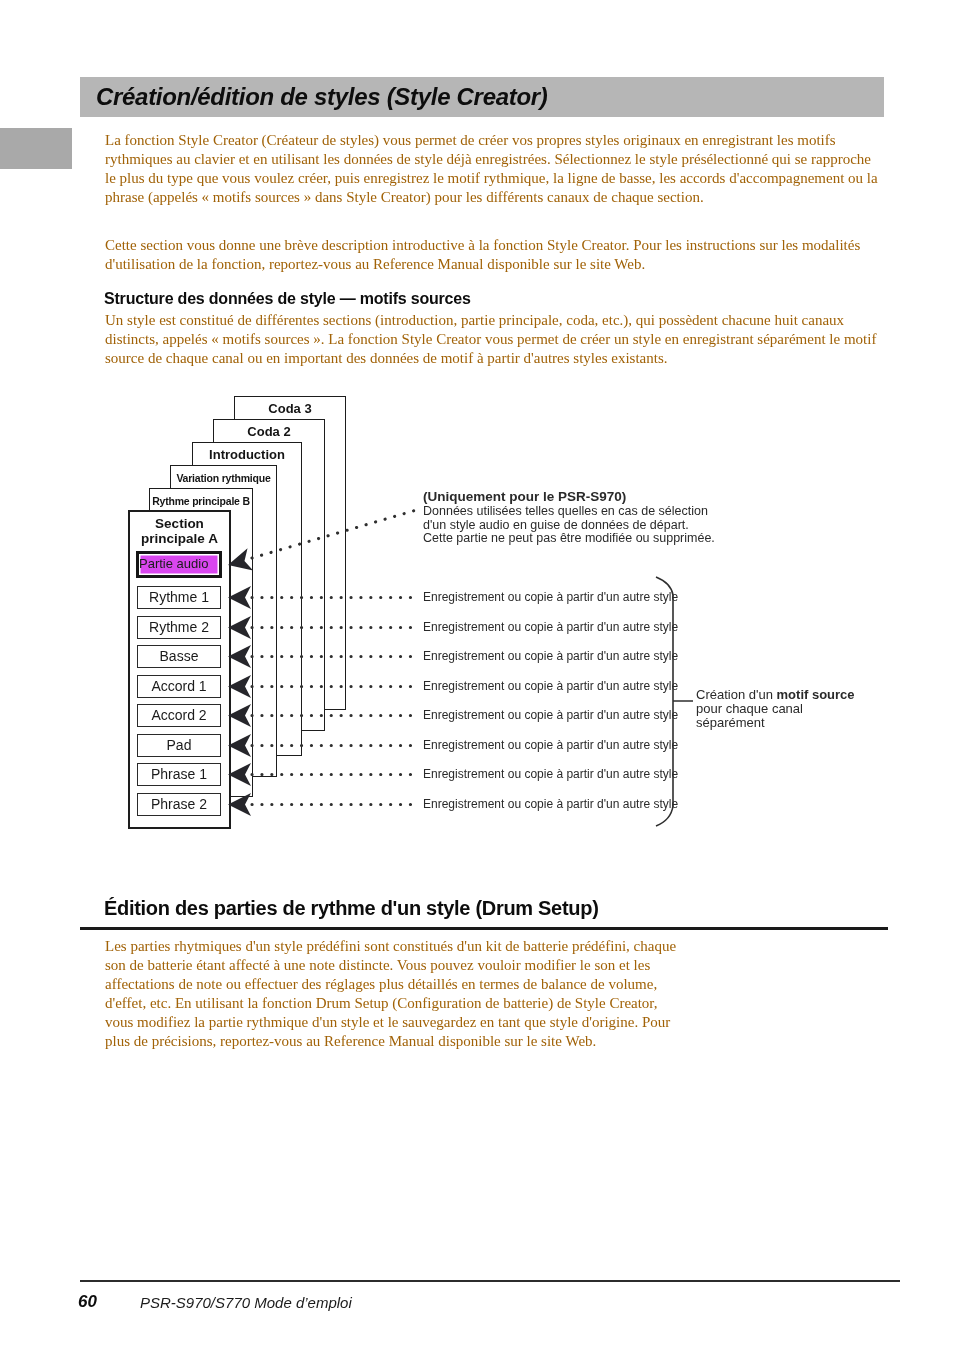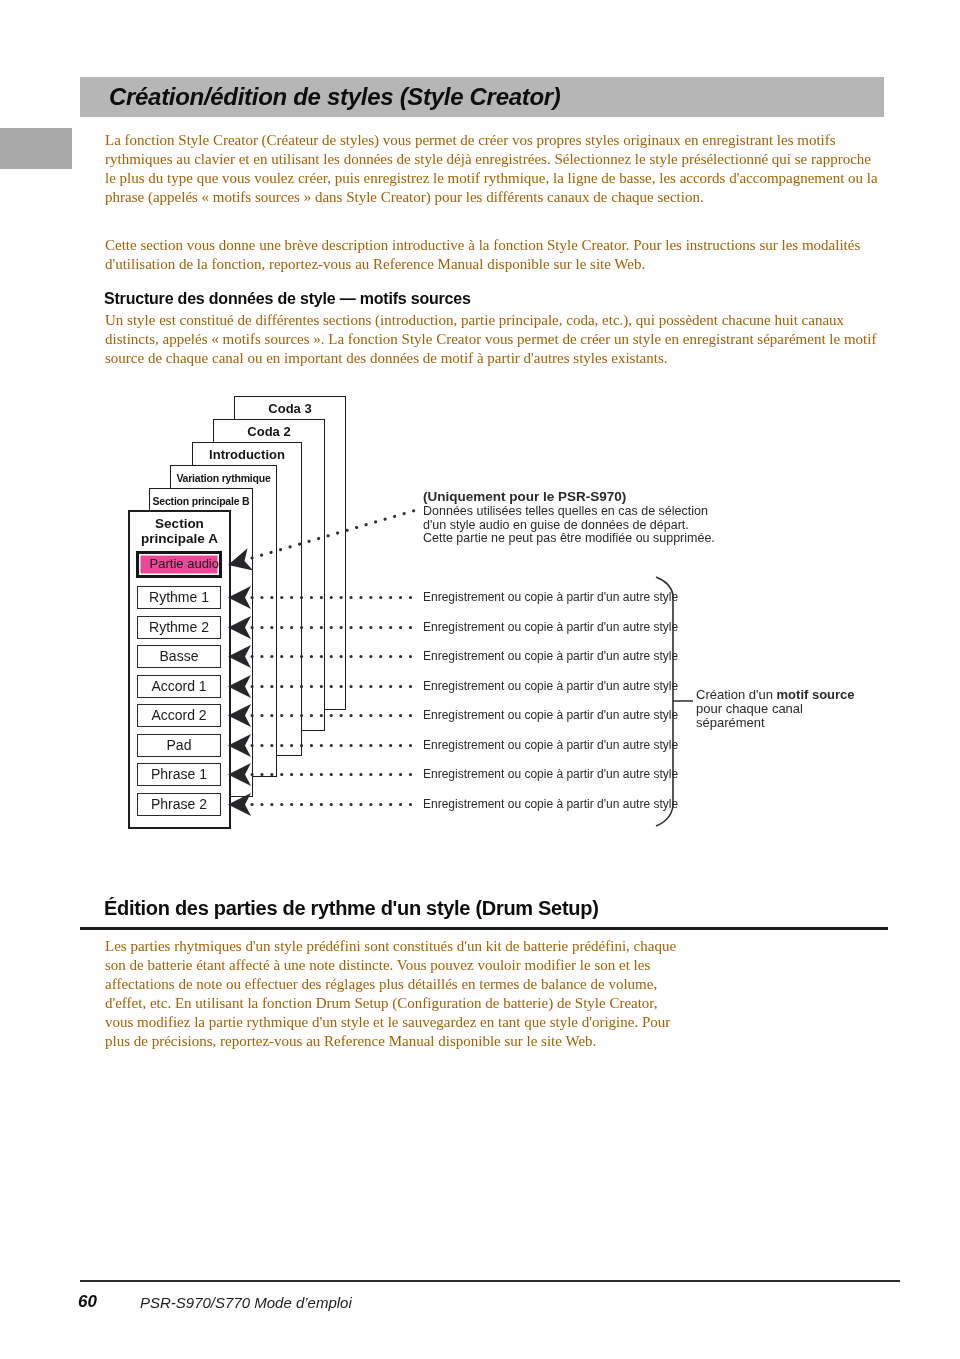--- a/index.html
+++ b/index.html
@@ -6,21 +6,21 @@
   html,body { background:#ffffff; }
   .page {
     position:relative; width:960px; height:1359px; background:#ffffff;
     font-family:"Liberation Sans", sans-serif; color:#111; overflow:hidden;
   }
   .abs { position:absolute; }
   
   .chapter-tab { left:0; top:128px; width:72px; height:41px; background:#a9a9a9; }
   .banner { left:80px; top:77px; width:804px; height:40px; background:#b6b6b6; display:flex; align-items:center; }
   .banner span {
-    font-size:24px; font-weight:bold; font-style:italic; padding-left:29px;
+    font-size:24px; font-weight:bold; font-style:italic; padding-left:16px;
     letter-spacing:-0.3px; color:#0d0d0d;
   }
   
   .body-par {
     font-family:"Liberation Serif", serif; font-size:15px; line-height:19px;
     color:#a16207; width:778px; left:105px;
   }
   .h3 { left:104px; font-size:16px; font-weight:bold; color:#0d0d0d; letter-spacing:-0.2px; }
   .h2 { left:104px; font-size:20px; font-weight:bold; color:#0d0d0d; letter-spacing:-0.3px; }
   .rule { background:#1a1a1a; }
@@ -29,23 +29,23 @@
   .panel .plabel { display:block; text-align:center; font-weight:bold; padding-top:4px; color:#151515; }
   .lab-md { font-size:13px; }
   .lab-sm { font-size:10.5px; letter-spacing:-0.2px; padding-top:6px !important; }
   .front-label { left:128px; top:517px; width:103px; text-align:center; font-size:13.5px;
                  font-weight:bold; line-height:14.5px; color:#151515; z-index:7; }
   .chanbox {
     left:137px; width:84px; height:23px; background:#ffffff; border:1.5px solid #2a2a2a;
     font-size:14px; text-align:center; line-height:20px; color:#1b1b1b; z-index:8;
   }
   .audiobox {
-    left:136px; top:551px; width:86px; height:27px; background:#ec4899; border:3px solid #161616;
+    left:136px; top:551px; width:86px; height:27px; background:#d946ef; border:3px solid #161616;
     box-shadow:inset 0 0 0 1.5px #ffffff;
-    font-size:13px; text-align:right; line-height:20px; color:#1b1b1b; z-index:8;
+    font-size:13px; text-align:left; line-height:20px; color:#1b1b1b; z-index:8;
   }
   .note { color:#2a2a2a; }
   .note-h { left:423px; top:489px; font-size:13.5px; font-weight:bold; z-index:9; }
   .note-l { left:423px; font-size:12.5px; line-height:13.5px; z-index:9; }
   .rownote { left:423px; font-size:12px; z-index:9; }
   .bklabel { left:696px; font-size:13px; line-height:14px; z-index:9; }
   svg.overlay { left:0; top:0; z-index:20; pointer-events:none; }
   
   .pgnum { left:78px; top:1292px; font-size:17px; font-weight:bold; font-style:italic; color:#0d0d0d; }
   .manual { left:140px; top:1294px; font-size:15px; font-style:italic; color:#1c1c1c; }
@@ -75,21 +75,21 @@
     <div class="abs panel" style="left:213px; top:419px; width:112px; height:312px; z-index:2;">
       <span class="plabel lab-md">Coda 2</span>
     </div>
     <div class="abs panel" style="left:192px; top:442px; width:110px; height:314px; z-index:3;">
       <span class="plabel lab-md">Introduction</span>
     </div>
     <div class="abs panel" style="left:170px; top:465px; width:107px; height:312px; z-index:4;">
       <span class="plabel lab-sm">Variation rythmique</span>
     </div>
     <div class="abs panel" style="left:149px; top:488px; width:104px; height:309px; z-index:5;">
-      <span class="plabel lab-sm">Section principale B</span>
+      <span class="plabel lab-sm">Rythme principale B</span>
     </div>
     <div class="abs panel" style="left:128px; top:510px; width:103px; height:319px; border-width:2px; z-index:6;"></div>
     <div class="abs front-label">
       <div>Section</div>
       <div>principale A</div>
     </div>
 
     <div class="abs audiobox">Partie audio</div>
 
     <div class="abs chanbox" style="top:586px;">Rythme 1</div>

